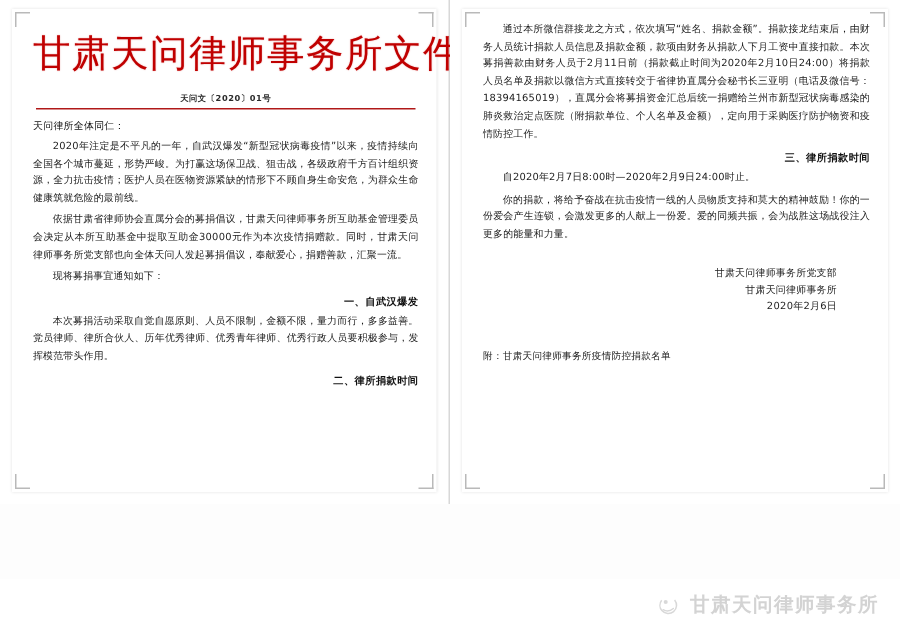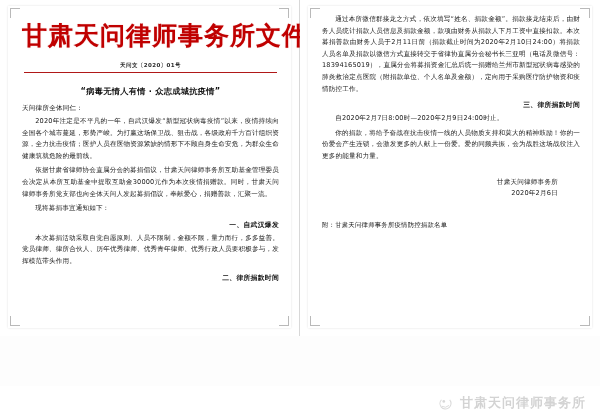--- a/index.html
+++ b/index.html
@@ -42,21 +42,21 @@
   .inner{
     position:absolute;
     left:14px;right:12px;top:8px;bottom:10px;
   }
 
   
   .masthead{
     text-align:right;
     color:#c00000;
     font-family:"DejaVu Serif","Liberation Serif",serif;
-    font-weight:bold;
+    font-weight:normal;
     font-size:25px;
     letter-spacing:1px;
     line-height:1.1;
     margin-top:8px;
     text-shadow:0 0 1px rgba(192,0,0,0.4);
     white-space:nowrap;
   }
   .docnum{
     text-align:center;
     font-size:5.5px;
@@ -175,21 +175,20 @@
       <span class="crop br"></span>
 
       <div class="inner">
 
         <div class="masthead">甘肃天问律师事务所文件</div>
 
         <div class="docnum">天问文〔2020〕01号</div>
 
         <div class="redrule"></div>
 
-        <div class="doc-title">“病毒无情人有情 · 众志成城抗疫情”</div>
 
 
         <div class="salutation">天问律所全体同仁：</div>
 
         <div class="para">2020年注定是不平凡的一年，自武汉爆发“新型冠状病毒疫情”以来，疫情持续向全国各个城市蔓延，形势严峻。为打赢这场保卫战、狙击战，各级政府千方百计组织资源，全力抗击疫情；医护人员在医物资源紧缺的情形下不顾自身生命安危，为群众生命健康筑就危险的最前线。</div>
         <div class="para">依据甘肃省律师协会直属分会的募捐倡议，甘肃天问律师事务所互助基金管理委员会决定从本所互助基金中提取互助金30000元作为本次疫情捐赠款。同时，甘肃天问律师事务所党支部也向全体天问人发起募捐倡议，奉献爱心，捐赠善款，汇聚一流。</div>
         <div class="para">现将募捐事宜通知如下：</div>
 
         <div class="section-head">一、自武汉爆发</div>
         <div class="para">本次募捐活动采取自觉自愿原则、人员不限制，金额不限，量力而行，多多益善。党员律师、律所合伙人、历年优秀律师、优秀青年律师、优秀行政人员要积极参与，发挥模范带头作用。</div>
@@ -210,20 +209,21 @@
       <div class="inner">
 
         <div class="para" style="margin-top:0;">通过本所微信群接龙之方式，依次填写“姓名、捐款金额”。捐款接龙结束后，由财务人员统计捐款人员信息及捐款金额，款项由财务从捐款人下月工资中直接扣款。本次募捐善款由财务人员于2月11日前（捐款截止时间为2020年2月10日24:00）将捐款人员名单及捐款以微信方式直接转交于省律协直属分会秘书长三亚明（电话及微信号：18394165019），直属分会将募捐资金汇总后统一捐赠给兰州市新型冠状病毒感染的肺炎救治定点医院（附捐款单位、个人名单及金额），定向用于采购医疗防护物资和疫情防控工作。</div>
 
         <div class="section-head">三、律所捐款时间</div>
         <div class="para">自2020年2月7日8:00时—2020年2月9日24:00时止。</div>
 
         <div class="para">你的捐款，将给予奋战在抗击疫情一线的人员物质支持和莫大的精神鼓励！你的一份爱会产生连锁，会激发更多的人献上一份爱。爱的同频共振，会为战胜这场战役注入更多的能量和力量。</div>
 
         <div class="signature">
+          <div class="sig-line">甘肃天问律师事务所党支部</div>
           <div class="sig-line">甘肃天问律师事务所</div>
           <div class="sig-line">2020年2月6日</div>
         </div>
 
         <div class="attach">附：甘肃天问律师事务所疫情防控捐款名单</div>
 
       </div>
     </div>
   </div>
 

